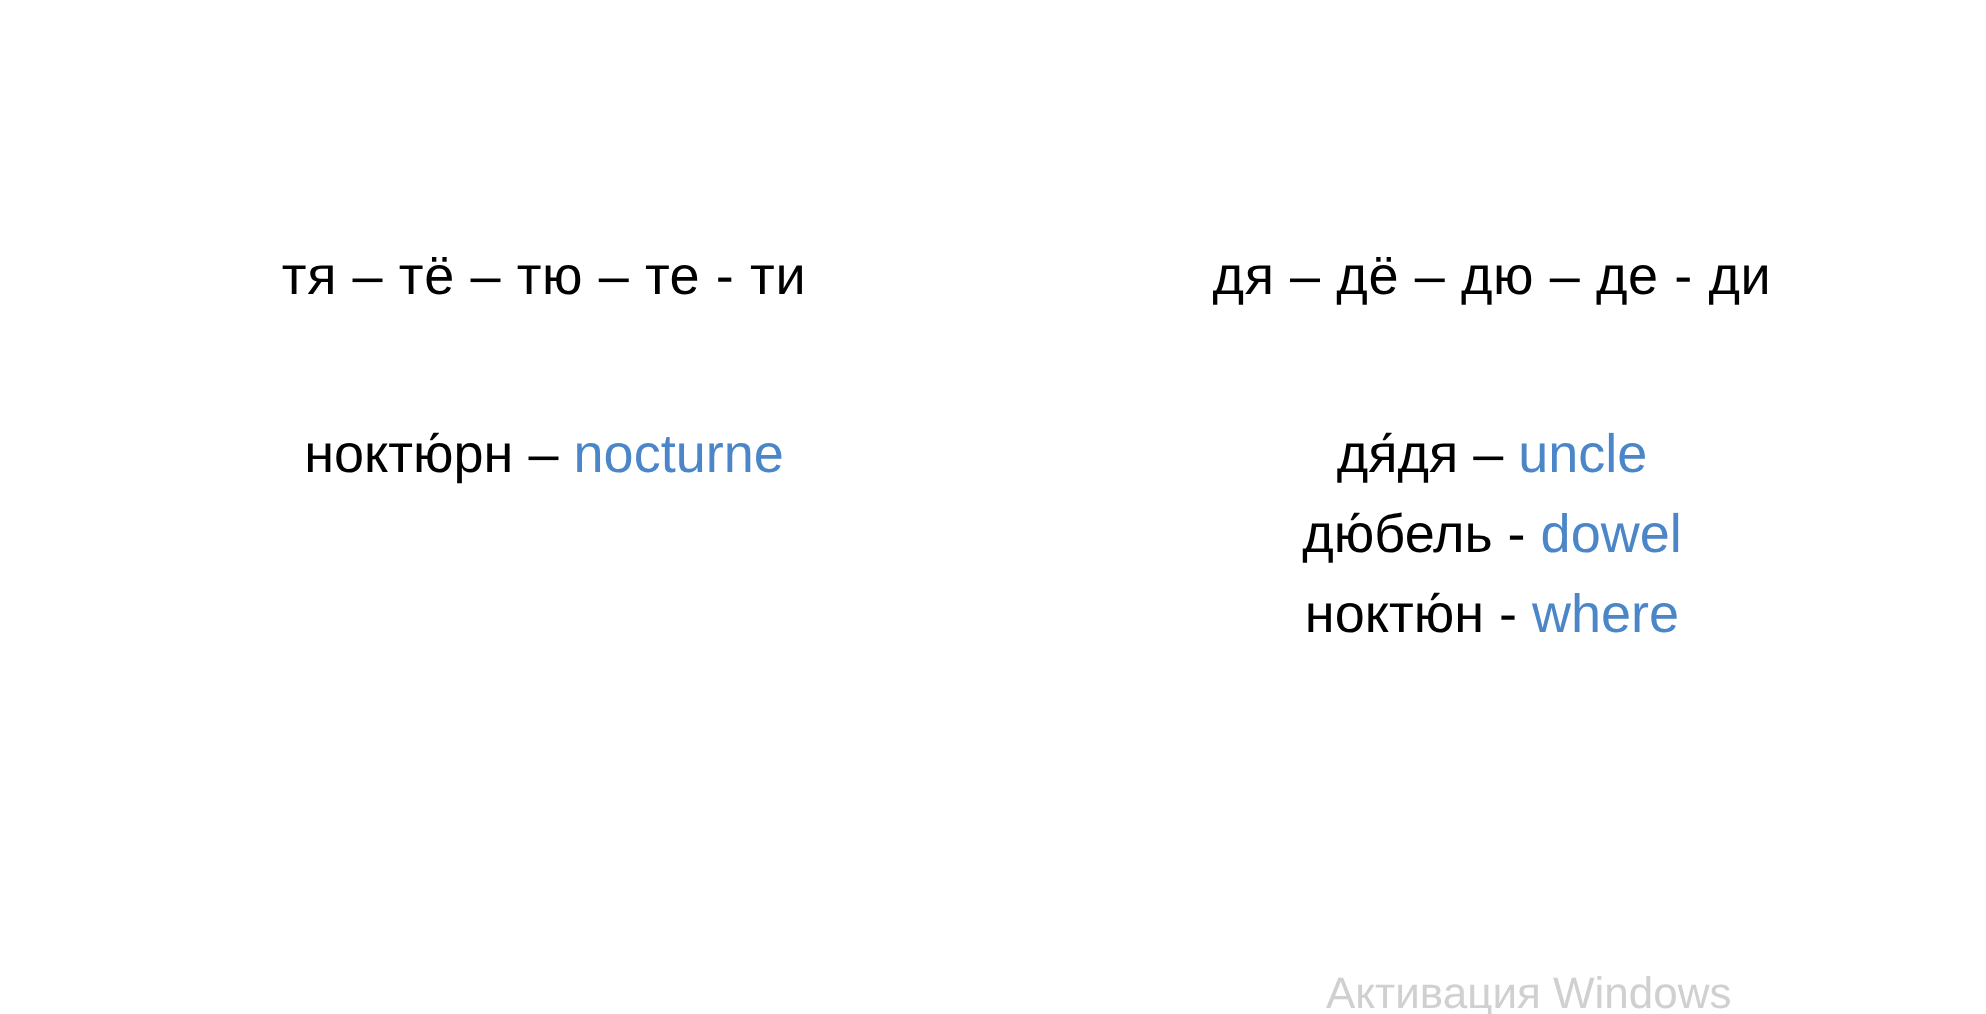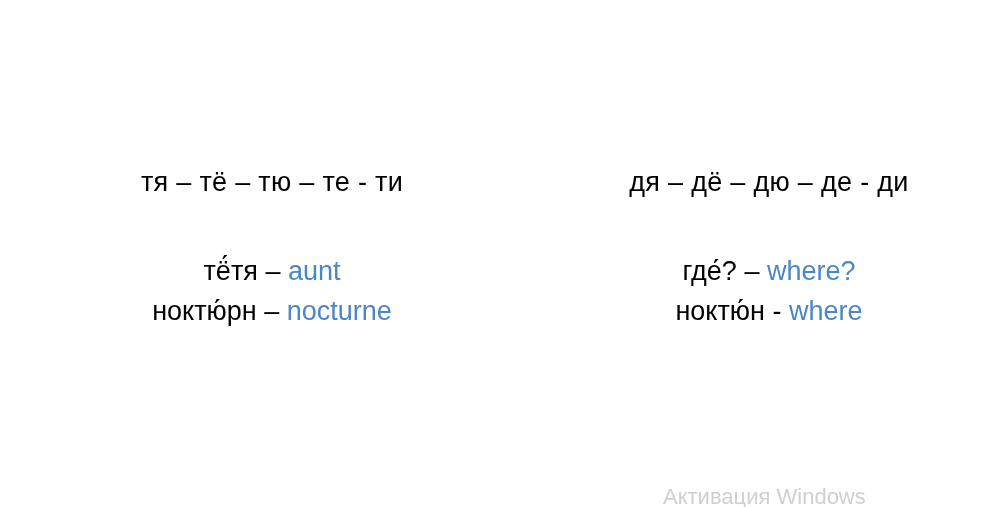--- a/index.html
+++ b/index.html
@@ -22,29 +22,28 @@
     background: #ffffff;
   }
 
   
   .column {
     position: absolute;
     text-align: center;
     color: #000000;
   }
   #column-left  { left: 96px;  top: 118px; width: 352px; }
-  #column-right { left: 593px; top: 118px; width: 352px; }
+  #column-right { left: 570px; top: 118px; width: 352px; }
 
   .column-header {
     font-size: 27px;
     line-height: 40px;
     letter-spacing: 0.3px;
     color: #000000;
     white-space: nowrap;
-    margin-top: 44px;
   }
 
   .word-list {
     margin: 0;
     padding: 0;
     list-style: none;
     margin-top: 49px;
   }
   .word-row {
     font-size: 27px;
@@ -82,39 +81,39 @@
 </style>
 </head>
 <body>
 
 <div class="slide">
 
   <div class="column" id="column-left">
     <div class="column-header">тя – тё – тю – те - ти</div>
     <ul class="word-list">
       <li class="word-row">
-        <span class="term">тё́тя</span>
-        <span class="sep">–</span>
-        <span class="translation">aunt</span>
-      </li>
-      <li class="word-row">
         <span class="term">ноктю́рн</span>
         <span class="sep">–</span>
         <span class="translation">nocturne</span>
       </li>
     </ul>
   </div>
 
   <div class="column" id="column-right">
     <div class="column-header">дя – дё – дю – де - ди</div>
     <ul class="word-list">
       <li class="word-row">
-        <span class="term">где́?</span>
+        <span class="term">дя́дя</span>
         <span class="sep">–</span>
-        <span class="translation">where?</span>
+        <span class="translation">uncle</span>
+      </li>
+      <li class="word-row">
+        <span class="term">дю́бель</span>
+        <span class="sep">-</span>
+        <span class="translation">dowel</span>
       </li>
       <li class="word-row">
         <span class="term">ноктю́н</span>
         <span class="sep">-</span>
         <span class="translation">where</span>
       </li>
     </ul>
   </div>
 
   <div id="activation-watermark">

